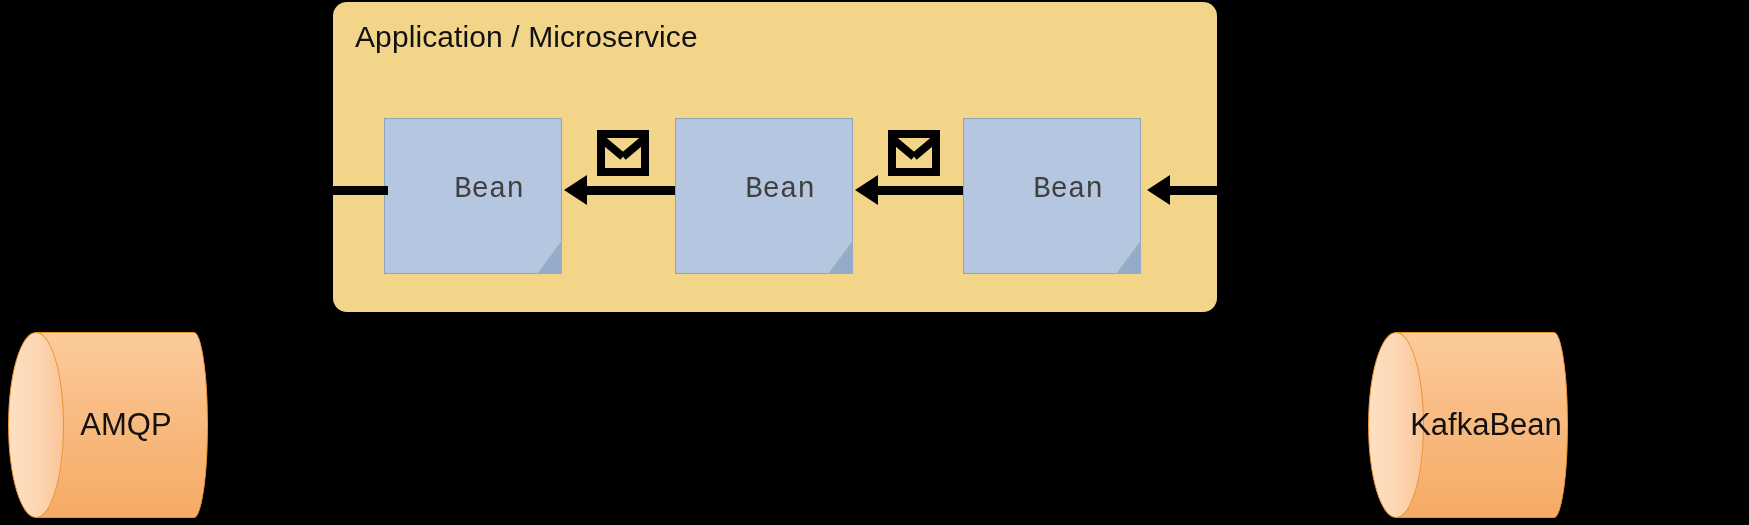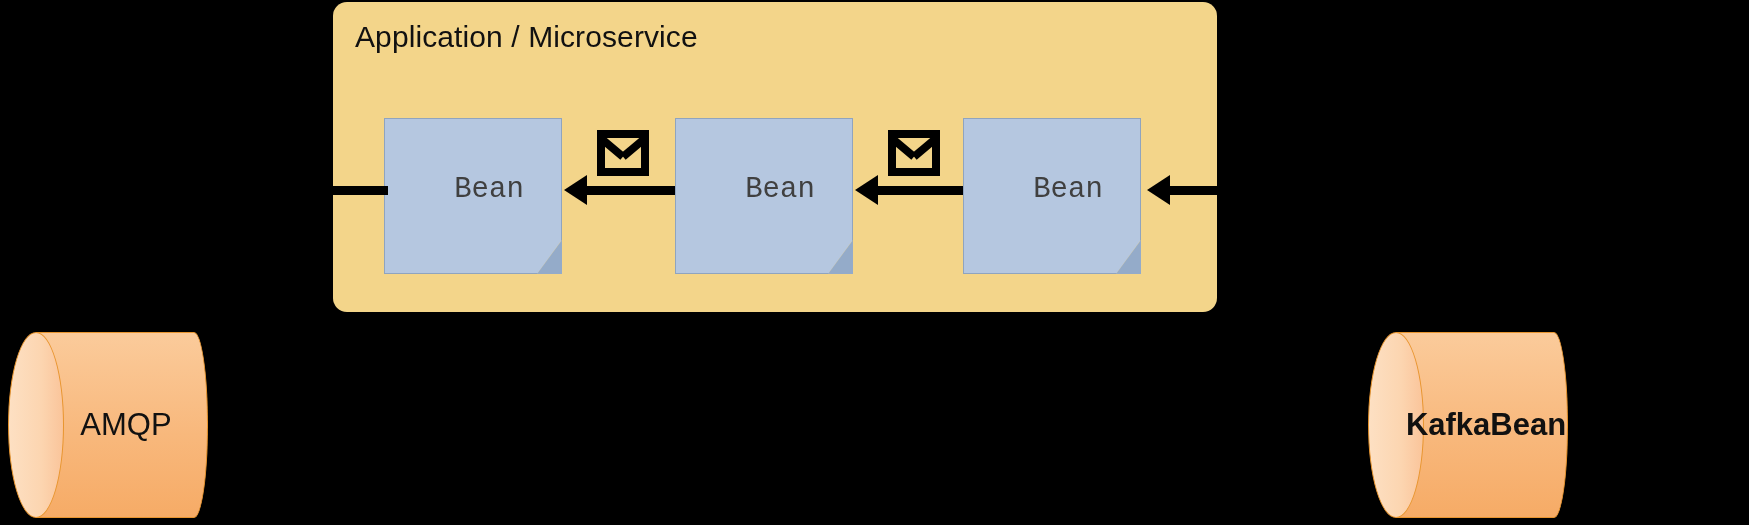--- a/index.html
+++ b/index.html
@@ -103,21 +103,21 @@
     box-sizing:border-box;
   }
   .cyl .text{
     position:absolute;left:40px;top:0;right:4px;height:100%;
     display:flex;flex-direction:row;
     align-items:center;justify-content:center;
     font-size:31px;color:#111111;line-height:1.28;
     text-align:left;
   }
   #cyl-amqp{left:8px;}
-  #cyl-kafka{left:1368px;font-weight:bold;}
+  #cyl-kafka{left:1368px;}
 </style>
 </head>
 <body>
 
 <div id="stage">
 
   <div class="app-container">
     <div class="app-title">Application / Microservice</div>
 
     <div class="bean" id="bean-1">

